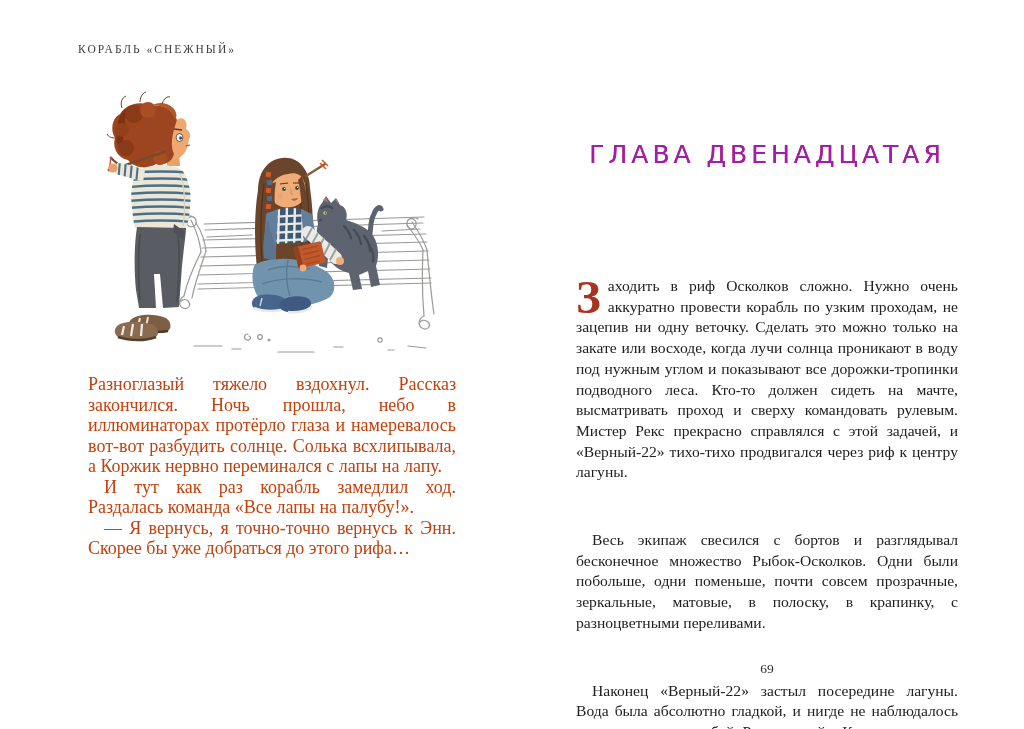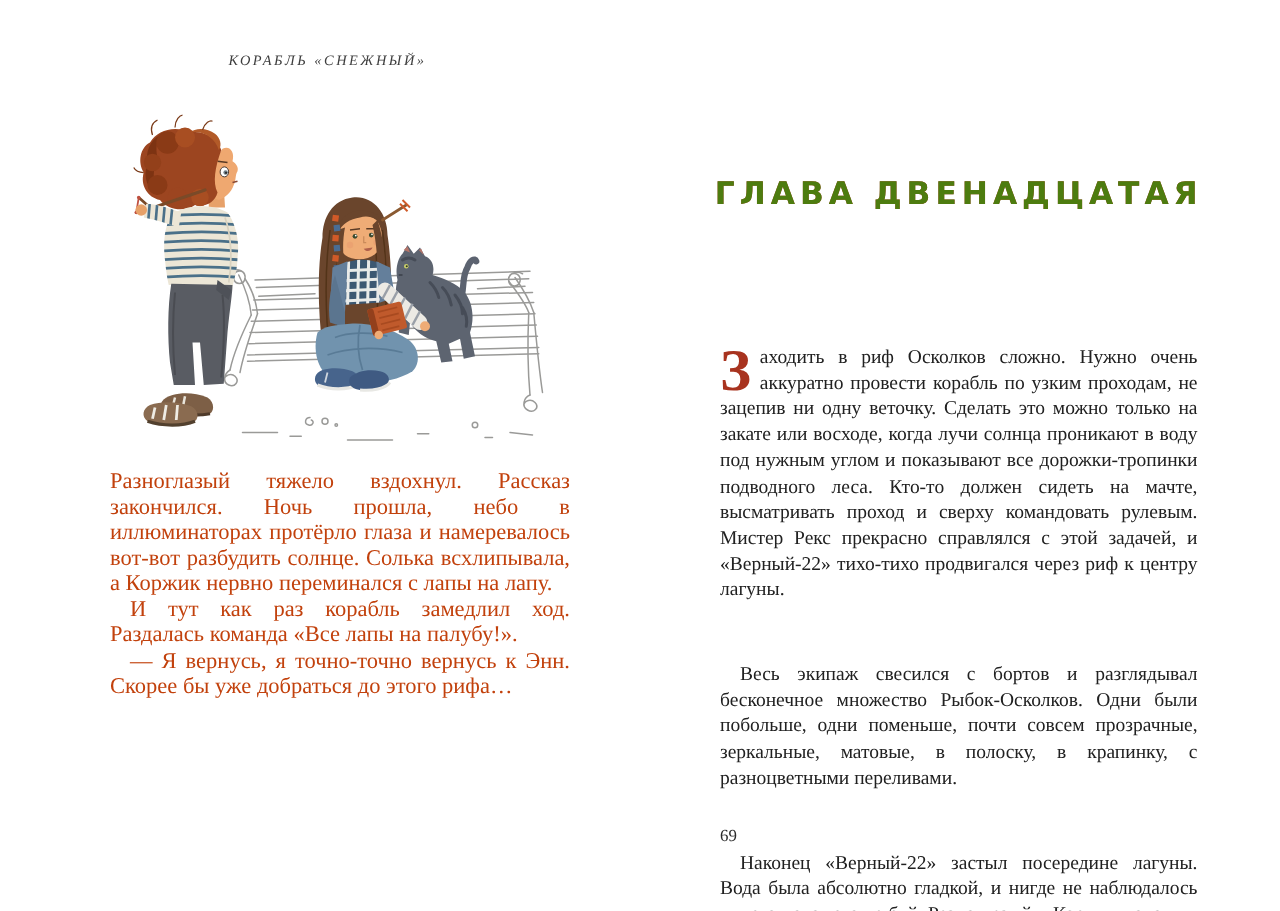--- a/index.html
+++ b/index.html
@@ -1,37 +1,37 @@
 <!DOCTYPE html>
 <html><head>
 <meta charset="utf-8">
 <style>
   html,body{margin:0;padding:0;background:#ffffff;}
   .spread{position:relative;width:1024px;height:729px;background:#ffffff;overflow:hidden;
           font-family:"Liberation Serif","DejaVu Serif",serif;color:#2a2a2a;}
   
-  .running-header{position:absolute;left:78px;top:43px;width:368px;text-align:center;
-          font-size:11.5px;letter-spacing:2px;color:#3d3d3d;font-style:italic;}
+  .running-header{position:absolute;left:78px;top:43px;width:368px;text-align:left;
+          font-size:11.5px;letter-spacing:2px;color:#3d3d3d;}
   .illustration{position:absolute;left:82px;top:74px;width:410px;height:294px;}
   .left-text{position:absolute;left:88px;top:374px;width:368px;
           font-size:18px;line-height:20.5px;text-align:justify;color:#c2410c;}
   .left-text p{margin:0;hyphens:manual;}
   .left-text p.indent{text-indent:16px;}
   
   .chapter-title{position:absolute;left:566px;top:140px;width:402px;text-align:center;
-          font-family:"DejaVu Sans","Liberation Sans",sans-serif;font-weight:bold;
-          font-size:25px;letter-spacing:4px;color:#4d7c0f;
+          font-family:"DejaVu Sans","Liberation Sans",sans-serif;font-weight:normal;
+          font-size:25px;letter-spacing:4px;color:#a21caf;
           text-shadow:0 0 0.5px #b5382a;}
   .right-text{position:absolute;left:576px;top:276px;width:382px;
           font-size:15.6px;line-height:20.7px;text-align:justify;color:#212121;}
   .right-text p{margin:0;hyphens:manual;}
   .right-text p.indent{text-indent:16px;margin-top:47px;}
   .dropcap{float:left;font-size:47px;line-height:38px;font-weight:bold;
           color:#a8331f;padding:2px 7px 0 0;font-family:"Liberation Serif",serif;}
-  .page-number{position:absolute;left:576px;top:661px;width:382px;
+  .page-number{position:absolute;left:576px;top:661px;width:382px;text-align:center;
           font-size:13.5px;color:#2b2b2b;}
 </style>
 </head>
 <body>
 
 <div class="spread">
 
   <div class="running-header">КОРАБЛЬ «СНЕЖНЫЙ»</div>
 
   <svg class="illustration" viewBox="0 0 410 294" xmlns="http://www.w3.org/2000/svg">

